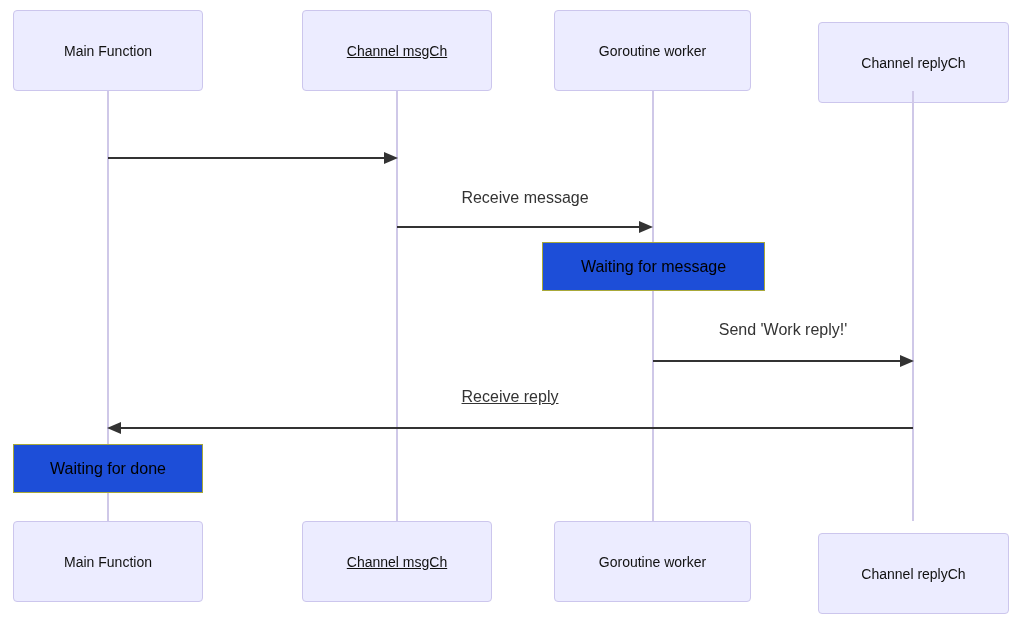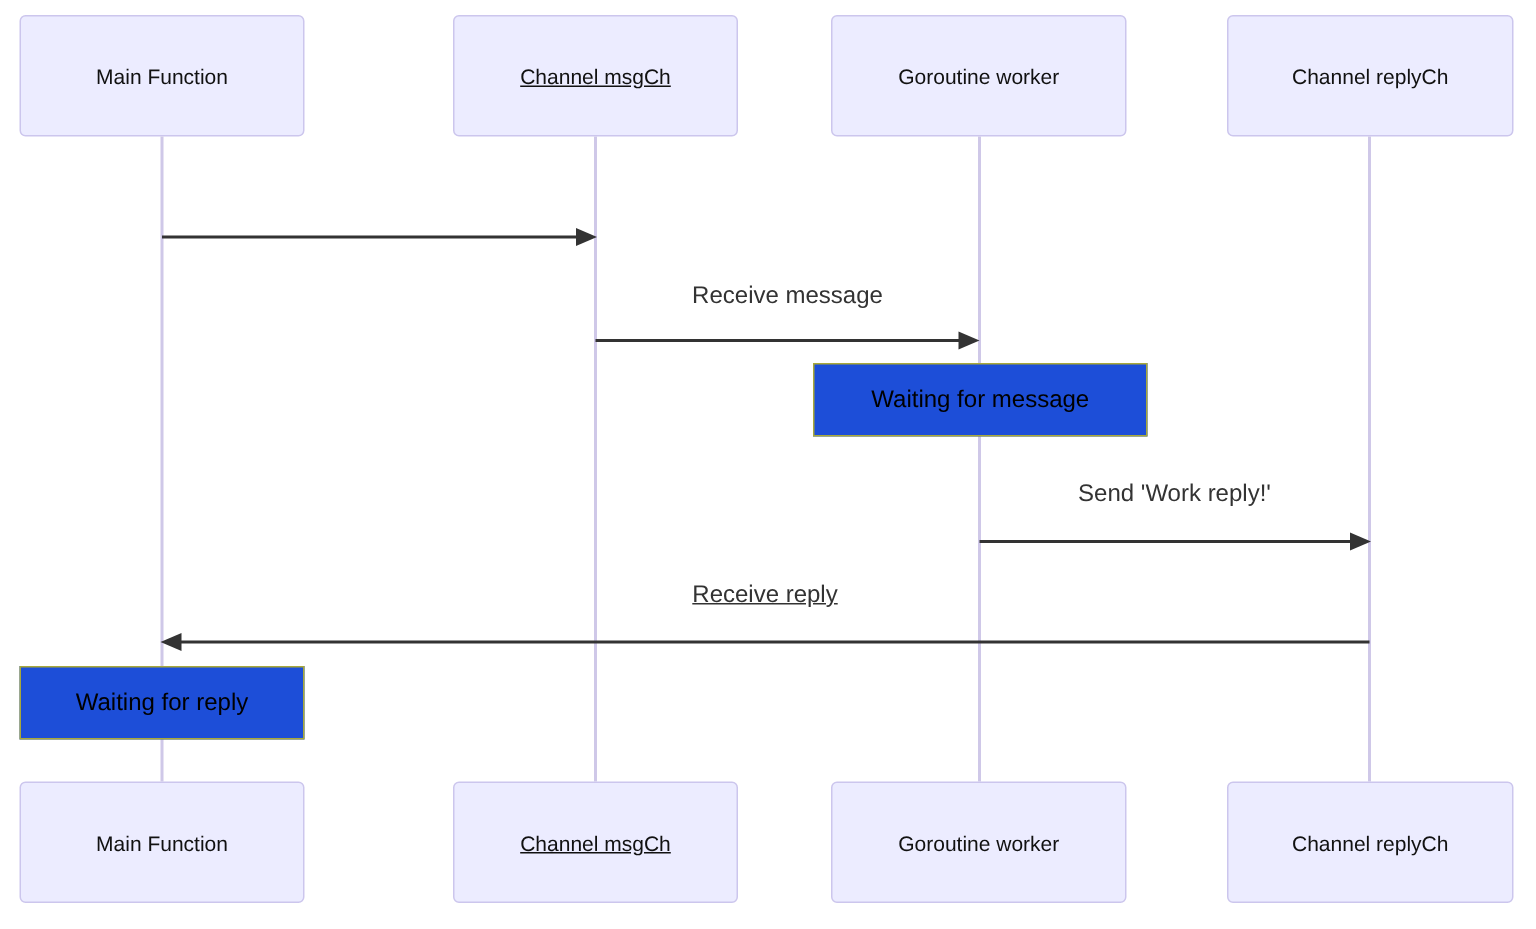--- a/index.html
+++ b/index.html
@@ -27,21 +27,21 @@
     justify-content: center;
     font-size: 14px;
     color: #111111;
     box-sizing: border-box;
   }
   .actor.top    { top: 10px; }
   .actor.bottom { top: 521px; }
   .a1 { left: 13px;  width: 190px; }
   .a2 { left: 302px; width: 190px; text-decoration: underline; }
   .a3 { left: 554px; width: 197px; }
-  .a4 { left: 818px; width: 191px; }
+  .a4 { left: 818px; width: 191px; margin-top: 12px; }
 
   
   .lifeline {
     position: absolute;
     top: 91px;
     height: 430px;
     width: 2px;
     background: #CFC8E8;
   }
   .l1 { left: 107px; }
@@ -130,20 +130,20 @@
   <div class="note n1">Waiting for message</div>
 
   <div class="msg-label m3-label">Send 'Work reply!'</div>
   <div class="msg-line m3-line"></div>
   <div class="arrowhead right m3-head"></div>
 
   <div class="msg-label m4-label">Receive reply</div>
   <div class="msg-line m4-line"></div>
   <div class="arrowhead left m4-head"></div>
 
-  <div class="note n2">Waiting for reply</div>
+  <div class="note n2">Waiting for done</div>
 
   <div class="actor bottom a1">Main Function</div>
   <div class="actor bottom a2">Channel msgCh</div>
   <div class="actor bottom a3">Goroutine worker</div>
   <div class="actor bottom a4">Channel replyCh</div>
 
 </div>
 
 </body></html>

